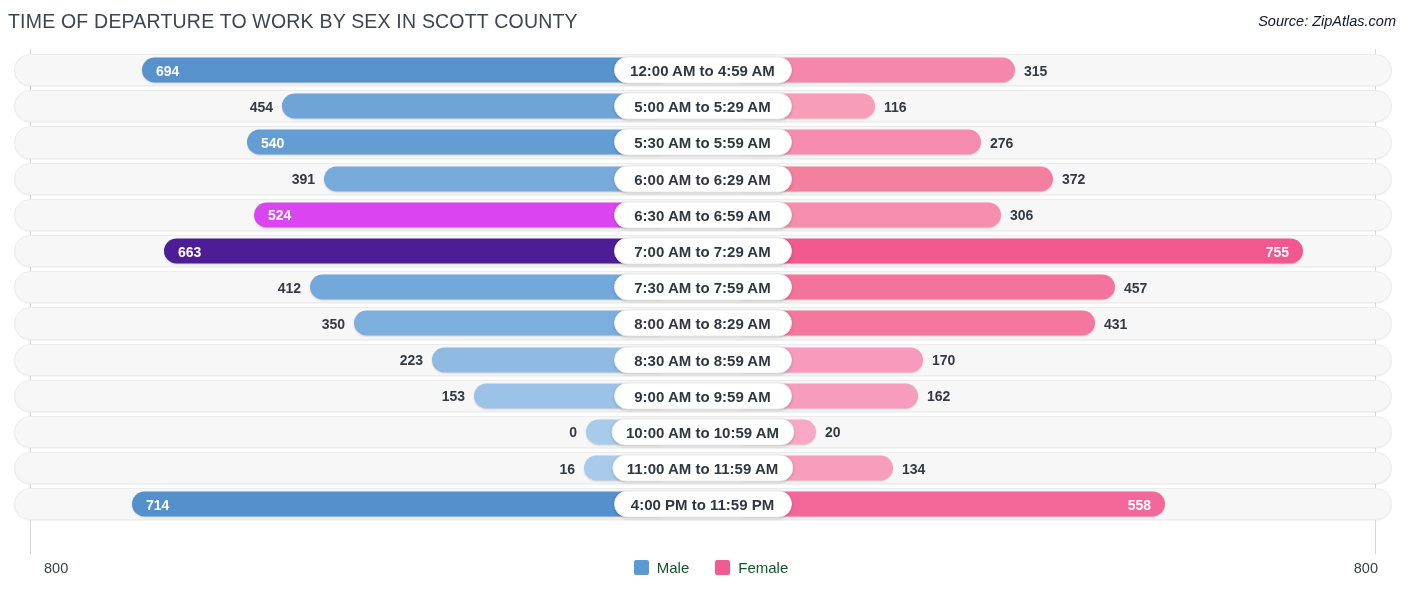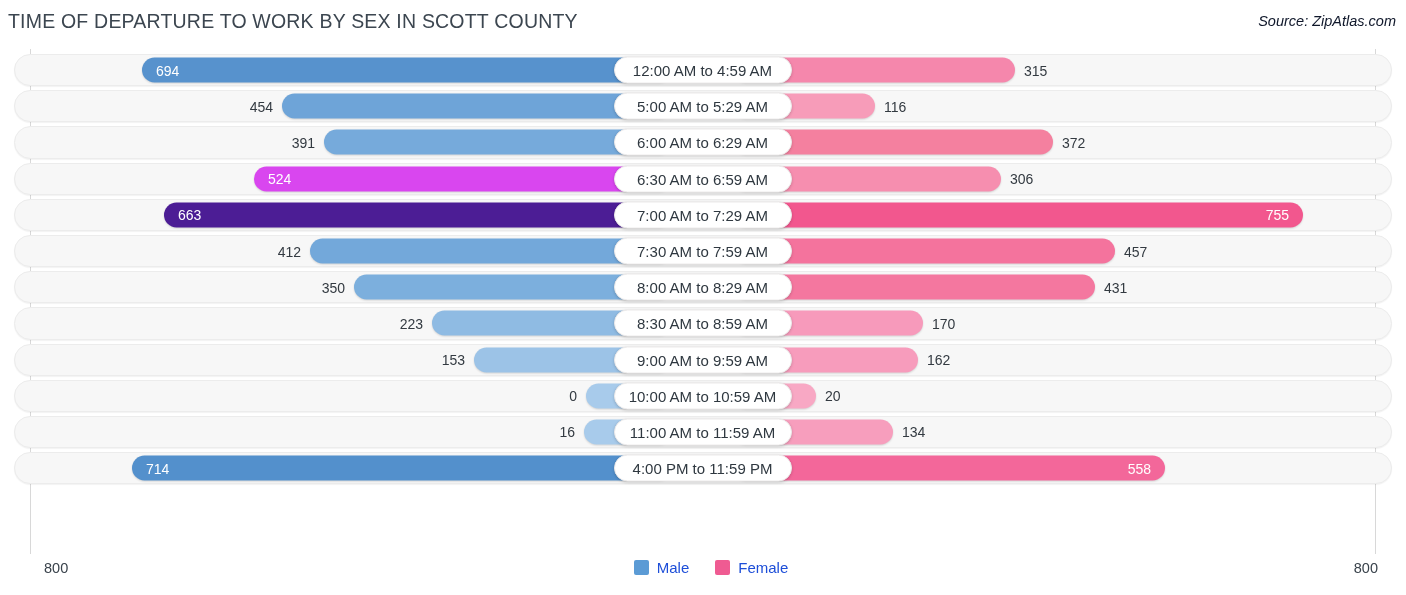--- a/index.html
+++ b/index.html
@@ -21,21 +21,21 @@
     text-transform:uppercase;
     white-space:nowrap;
   }
   .source-note {
     position:absolute; right:10px; top:13px;
     font-size:14.5px; font-style:italic; color:#0f172a;
     white-space:nowrap;
   }
 
   
-  .plot { position:absolute; left:0; top:44px; width:1172px; height:508px; }
+  .plot { position:absolute; left:0; top:44px; width:1172px; height:508px;font-weight:bold; }
   .axis-line {
     position:absolute; top:5px; width:1px; height:505px;
     background:#d8d8d8;
   }
   .axis-line.left  { left:30px; }
   .axis-line.right { left:1375px; }
 
   .rows { position:absolute; left:0; top:8px; width:1406px; }
 
   .row { position:relative; height:36.2px; }
@@ -99,21 +99,21 @@
   
   .footer { position:absolute; left:8px; top:552px; width:1406px; height:43px; }
   .scale-left  { position:absolute; left:36px; top:8px; font-size:14.5px; color:#3a434c; }
   .scale-right { position:absolute; right:36px; top:8px; font-size:14.5px; color:#3a434c; }
   .legend {
     position:absolute; left:0; right:0; top:7px;
     display:flex; align-items:center; justify-content:center; gap:26px;
   }
   .legend-item { display:flex; align-items:center; gap:8px; }
   .legend-swatch { width:15px; height:15px; border-radius:2px; display:block; }
-  .legend-label { font-size:15px; color:#1d4ed8; }
+  .legend-label { font-size:15px; color:#14532d; }
 </style>
 </head>
 <body>
 
 <div id="app">
 
   <div class="header">
     <div class="chart-title">TIME OF DEPARTURE TO WORK BY SEX IN SCOTT COUNTY</div>
     <div class="source-note">Source: ZipAtlas.com</div>
   </div>
@@ -142,20 +142,35 @@
           <div class="row-inner">
             <div class="half left">
               <span class="outval">454</span>
               <div class="bar male" style="width: 390px; background: rgb(110, 164, 216);"></div>
             </div>
             <div class="half right">
               <div class="bar female" style="width: 142px; background: rgb(247, 156, 185);"></div>
               <span class="outval">116</span>
             </div>
             <div class="center-pill">5:00 AM to 5:29 AM</div>
+          </div>
+        </div>
+        <div class="row">
+          <div class="track"></div>
+          <div class="row-inner">
+            <div class="half left">
+              <div class="bar male" style="width: 425px; background: rgb(99, 157, 212);">
+                <span class="inval">540</span>
+              </div>
+            </div>
+            <div class="half right">
+              <div class="bar female" style="width: 248px; background: rgb(245, 140, 176);"></div>
+              <span class="outval">276</span>
+            </div>
+            <div class="center-pill">5:30 AM to 5:59 AM</div>
           </div>
         </div>
         <div class="row">
           <div class="track"></div>
           <div class="row-inner">
             <div class="half left">
               <span class="outval">391</span>
               <div class="bar male" style="width: 348px; background: rgb(118, 170, 219);"></div>
             </div>
             <div class="half right">

